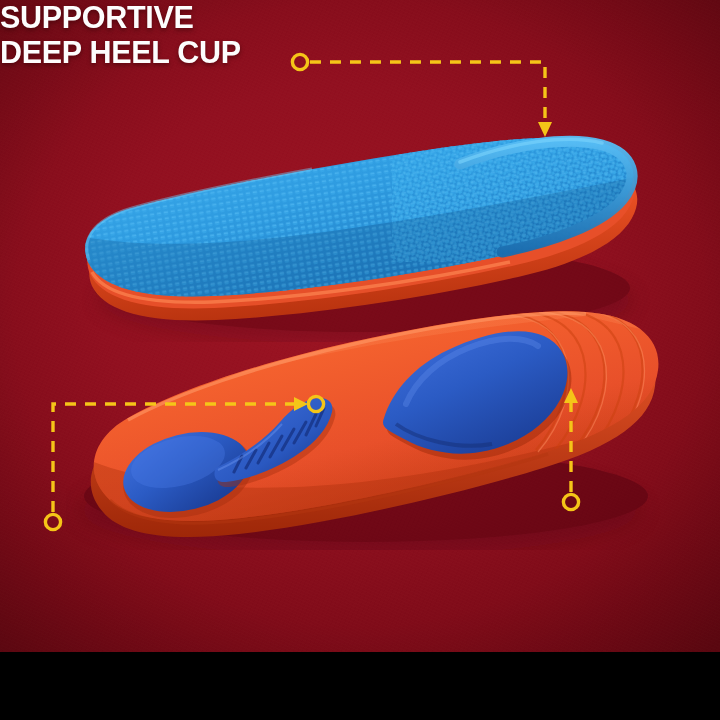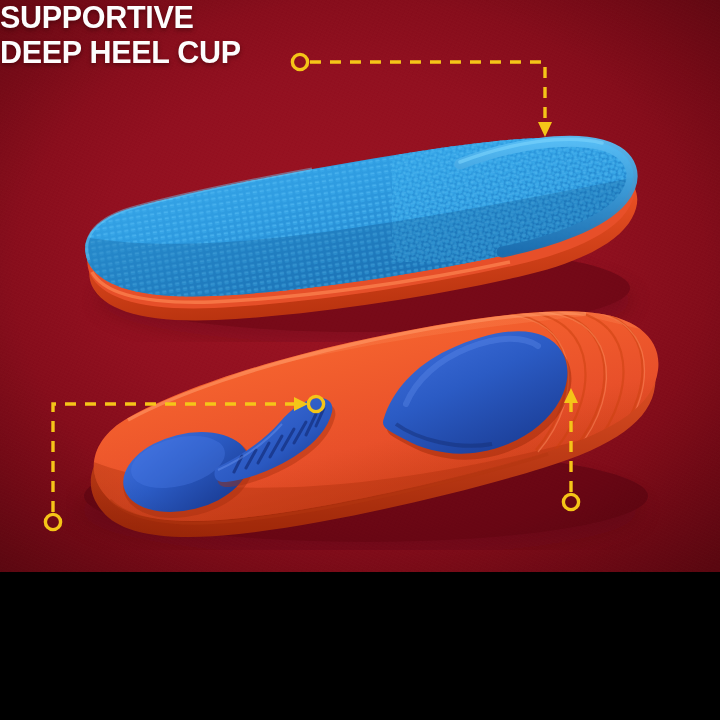--- a/index.html
+++ b/index.html
@@ -1,19 +1,19 @@
 <!DOCTYPE html>
 <html><head>
 <meta charset="utf-8">
 <style>
   html,body{margin:0;padding:0;background:#000;}
   *{box-sizing:border-box;}
   #stage{
     position:relative;
-    width:720px;height:572px;
+    width:720px;height:652px;
     overflow:hidden;
     background:#a16207;
     font-family:"Liberation Sans", sans-serif;
     -webkit-font-smoothing:antialiased;
   }
   
   .bg-base{
     position:absolute;inset:0;
     background:
       radial-gradient(ellipse 78% 74% at 47% 44%, #9d1422 0%, #921020 42%, #7d0b18 76%, #6b0813 100%);

